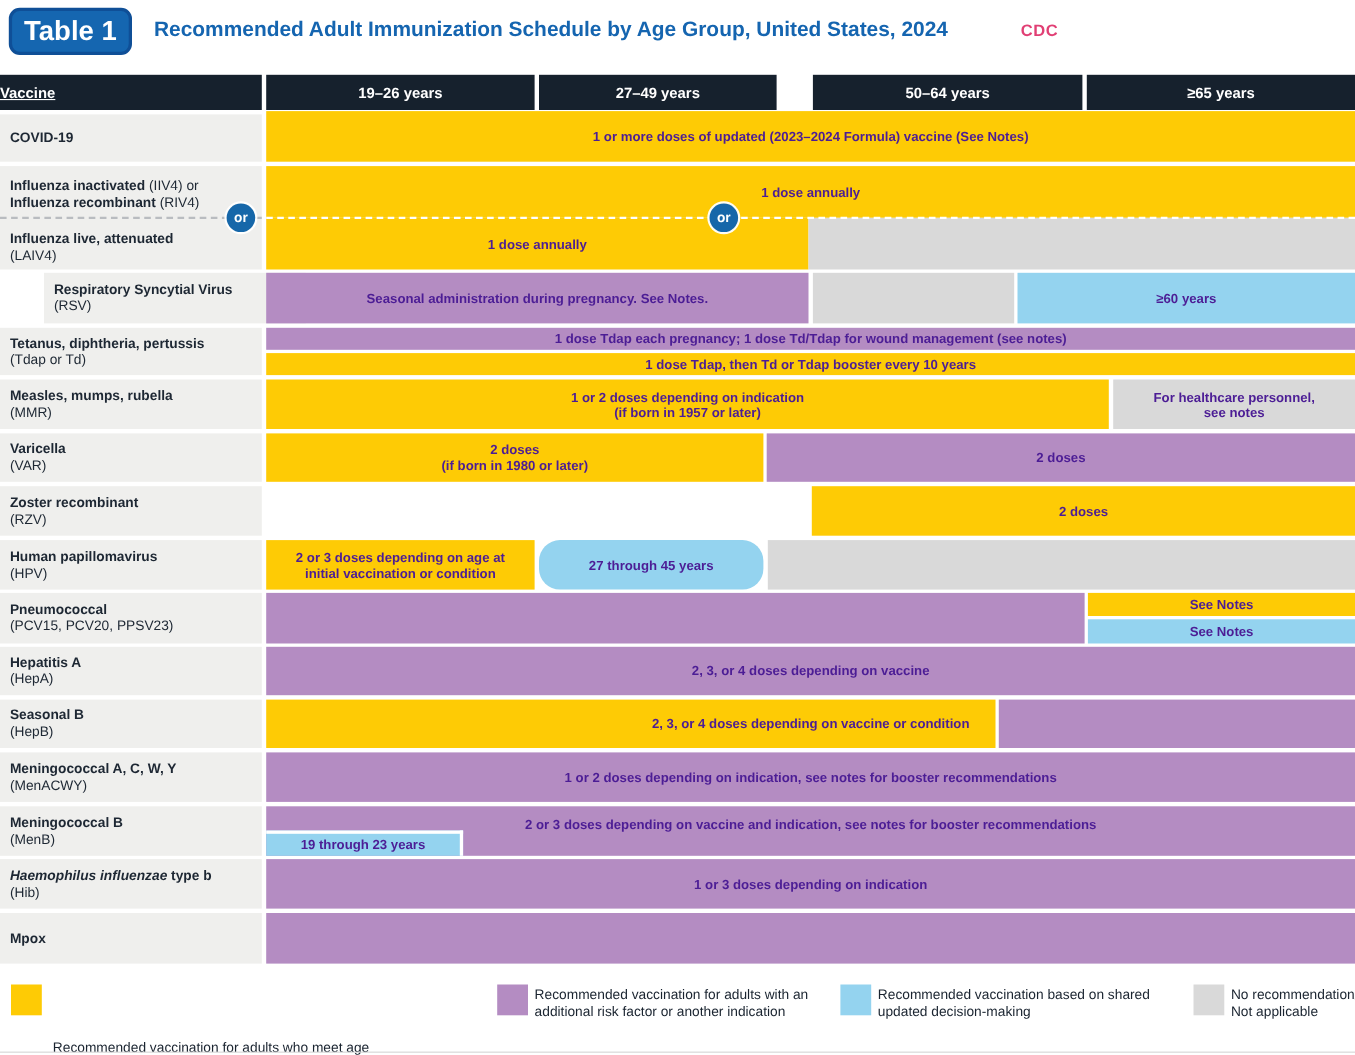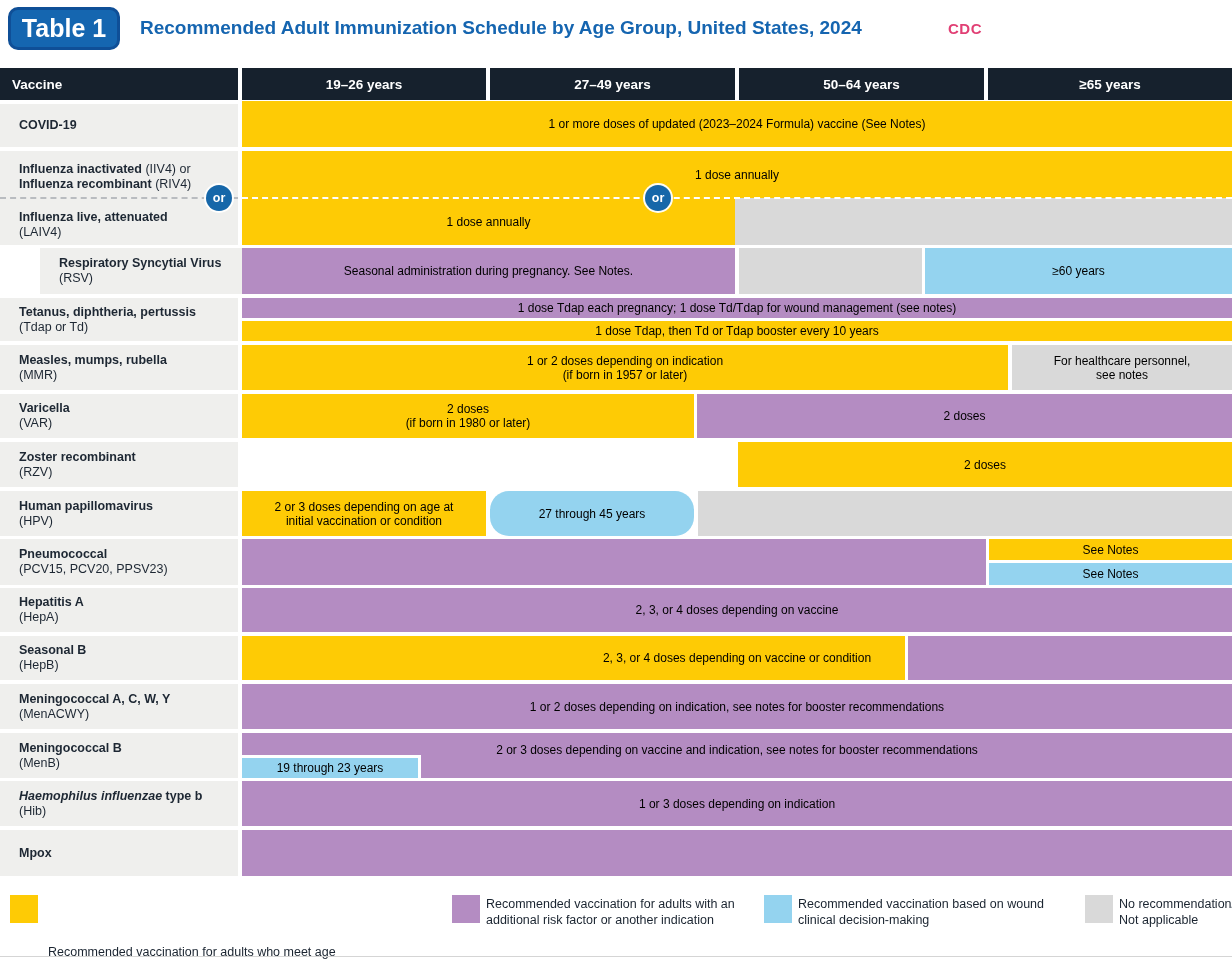--- a/index.html
+++ b/index.html
@@ -8,39 +8,39 @@
     font-family:"Liberation Sans",sans-serif;overflow:hidden;
   }
   .abs{position:absolute;}
   
   .t1badge{
     left:8px;top:7px;width:112px;height:43px;background:#1566B0;border:3px solid #0F4F97;
     border-radius:10px;display:flex;align-items:center;justify-content:center;
     color:#fff;font-weight:bold;font-size:25px;box-sizing:border-box;
   }
   .pagetitle{left:140px;top:17px;color:#1565B0;font-weight:bold;font-size:19px;}
-  .cdclogo{left:928px;top:20px;color:#E13F74;font-weight:bold;font-size:15px;letter-spacing:.5px;margin-left:20px;}
+  .cdclogo{left:928px;top:20px;color:#E13F74;font-weight:bold;font-size:15px;letter-spacing:.5px;}
   
   .hcell{
     background:#16212D;color:#fff;font-weight:bold;font-size:13.5px;
     display:flex;align-items:center;justify-content:center;box-sizing:border-box;
   }
-  .hcell.first{justify-content:flex-start;padding-left:12px;}
+  .hcell.first{justify-content:flex-start;padding-left:0;text-decoration:underline;}
   
   .lbl{
     left:0;width:238px;background:#EFEFED;box-sizing:border-box;
     display:flex;flex-direction:column;justify-content:center;
-    padding-left:19px;padding-right:4px;font-size:12.5px;color:#1D2733;line-height:15px;
+    padding-left:9px;padding-right:4px;font-size:12.5px;color:#1D2733;line-height:15px;
   }
   .name{font-weight:bold;}
   .abbr{font-weight:normal;}
   
   .bar{
     display:flex;flex-direction:column;align-items:center;justify-content:center;
-    text-align:center;font-weight:normal;font-size:12px;color:#000000;line-height:14px;
+    text-align:center;font-weight:bold;font-size:12px;color:#4c1d95;line-height:14px;
     box-sizing:border-box;
   }
   .y{background:#FECB05;}
   .p{background:#B48CC2;}
   .b{background:#94D3EF;}
   .g{background:#D9D9D9;}
   
   .dash-w{border-top:2px dashed #ffffff;height:0;}
   .dash-g{border-top:2px dashed #b9bcc0;height:0;}
   .orb{
@@ -61,21 +61,21 @@
 <div class="canvas">
 
   <div class="abs t1badge">
     <span>Table 1</span>
   </div>
   <div class="abs pagetitle">Recommended Adult Immunization Schedule by Age Group, United States, 2024</div>
   <div class="abs cdclogo">CDC</div>
 
   <div class="abs hcell first" style="left:0;top:68px;width:238px;height:32px;">Vaccine</div>
   <div class="abs hcell" style="left:242px;top:68px;width:244px;height:32px;">19–26 years</div>
-  <div class="abs hcell" style="left:490px;top:68px;width:245px;height:32px;">27–49 years</div>
+  <div class="abs hcell" style="left:490px;top:68px;width:216px;height:32px;">27–49 years</div>
   <div class="abs hcell" style="left:739px;top:68px;width:245px;height:32px;">50–64 years</div>
   <div class="abs hcell" style="left:988px;top:68px;width:244px;height:32px;">≥65 years</div>
 
   <div class="abs lbl" style="top:104px;height:43px;">
     <span class="name">COVID-19</span>
   </div>
   <div class="abs bar y" style="left:242px;top:101px;width:990px;height:46px;">
     <span>1 or more doses of updated (2023–2024 Formula) vaccine (See Notes)</span>
   </div>
 
@@ -234,19 +234,19 @@
   </div>
   <div class="abs bar p" style="left:242px;top:830px;width:990px;height:46px;"></div>
 
   <div class="abs sw y" style="left:10px;top:895px;"></div>
   <div class="abs leg" style="left:48px;top:896px;width:360px;margin-top:48px;">Recommended vaccination for adults who meet age requirement, lack documentation of vaccination, or lack evidence of immunity</div>
 
   <div class="abs sw p" style="left:452px;top:895px;"></div>
   <div class="abs leg" style="left:486px;top:896px;width:255px;">Recommended vaccination for adults with an additional risk factor or another indication</div>
 
   <div class="abs sw b" style="left:764px;top:895px;"></div>
-  <div class="abs leg" style="left:798px;top:896px;width:250px;">Recommended vaccination based on wound clinical decision-making</div>
+  <div class="abs leg" style="left:798px;top:896px;width:250px;">Recommended vaccination based on shared updated decision-making</div>
 
   <div class="abs sw g" style="left:1085px;top:895px;"></div>
   <div class="abs leg" style="left:1119px;top:896px;width:130px;">No recommendation/ Not applicable</div>
 
   <div class="abs botline"></div>
 </div>
 
 </body></html>

